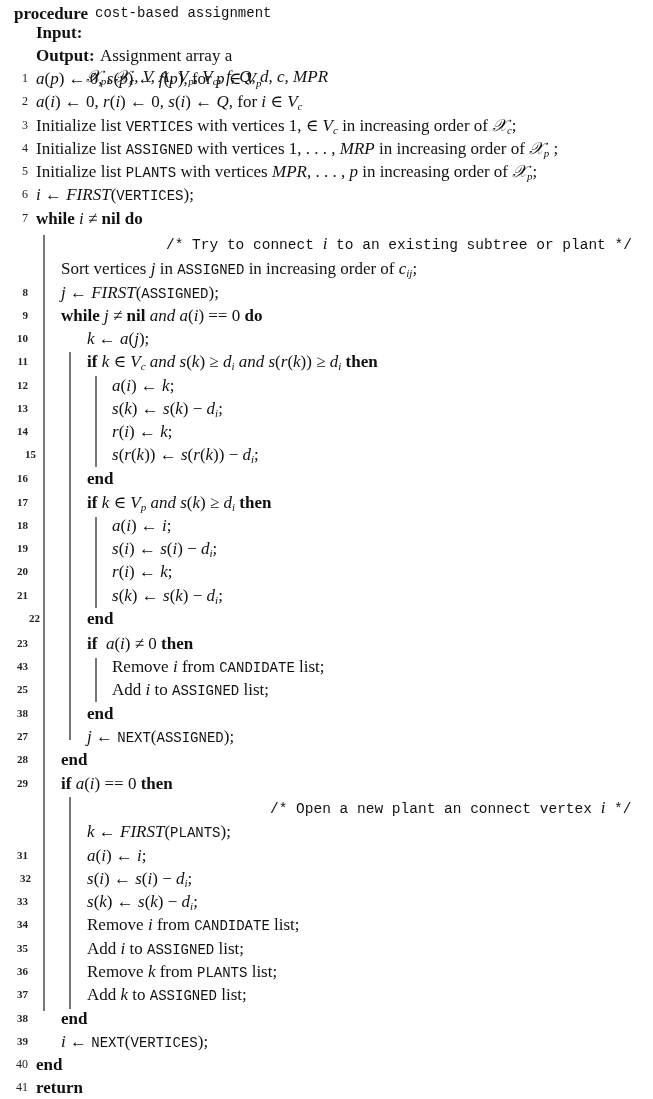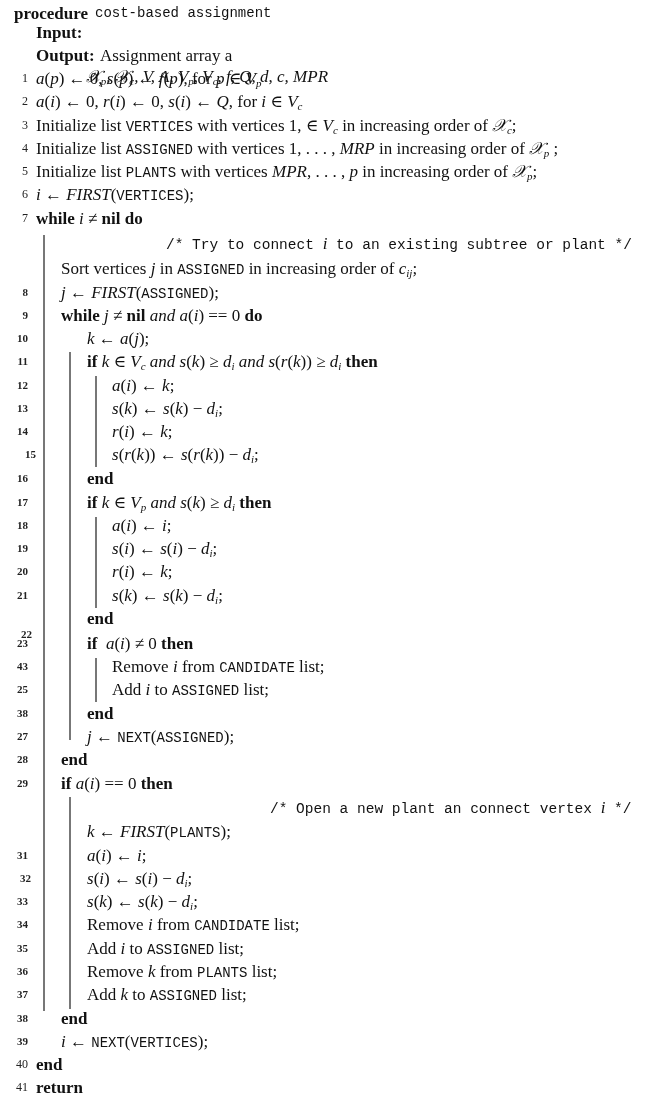--- a/index.html
+++ b/index.html
@@ -150,21 +150,21 @@
     <span class="ln" style="left:0;">20</span>
     <span class="txt" style="left:112px;"><i>r</i>(<i>i</i>) ← <i>k</i>;</span>
   </div>
 
   <div class="line" style="top:584px;">
     <span class="ln" style="left:0;">21</span>
     <span class="txt" style="left:112px;"><i>s</i>(<i>k</i>) ← <i>s</i>(<i>k</i>) − <i>d</i><sub>i</sub>;</span>
   </div>
 
   <div class="line" style="top:607px;">
-    <span class="ln" style="left:4px;margin-top:16px;">22</span>
+    <span class="ln" style="left:12px;">22</span>
     <span class="txt kw" style="left:87px;">end</span>
   </div>
 
   <div class="line" style="top:632px;">
     <span class="ln" style="left:0;">23</span>
     <span class="txt" style="left:87px;"><b>if</b>&nbsp; <i>a</i>(<i>i</i>) ≠ 0 <b>then</b></span>
   </div>
 
   <div class="line" style="top:655px;">
     <span class="ln" style="left:0;">43</span>

